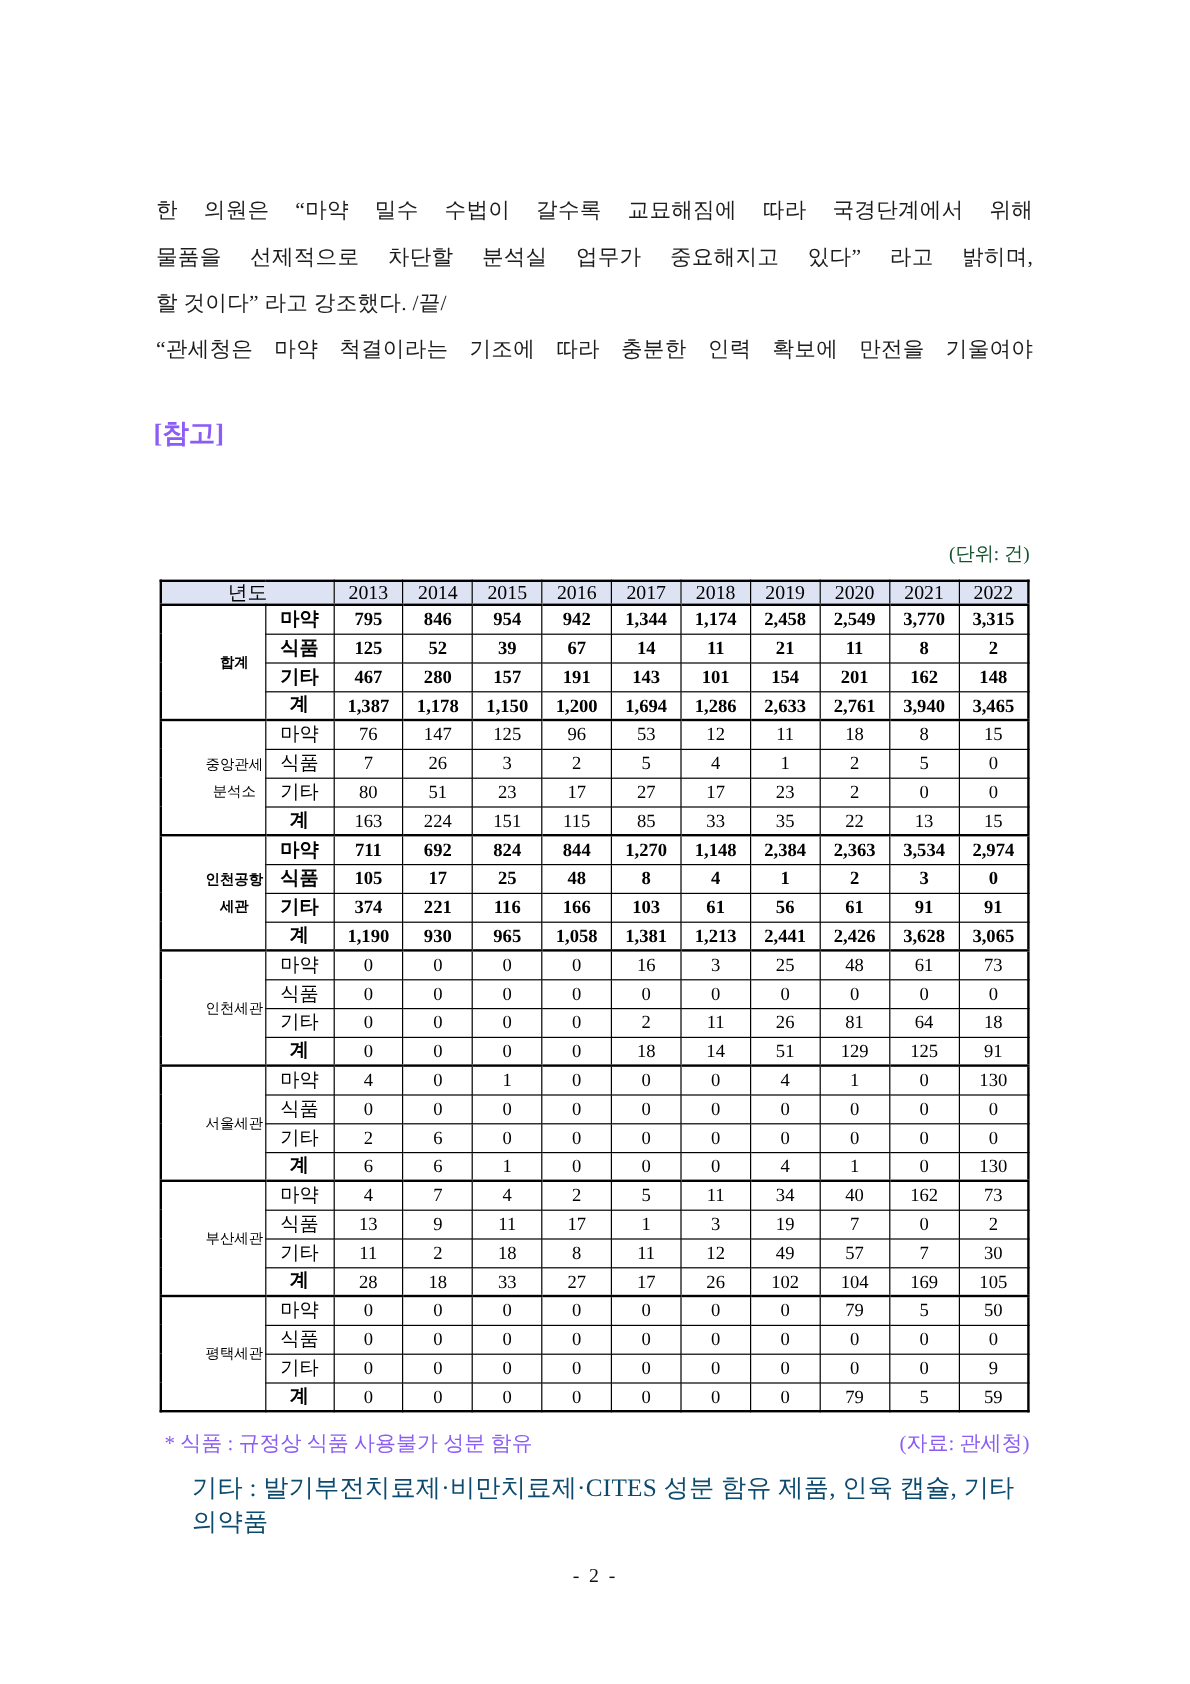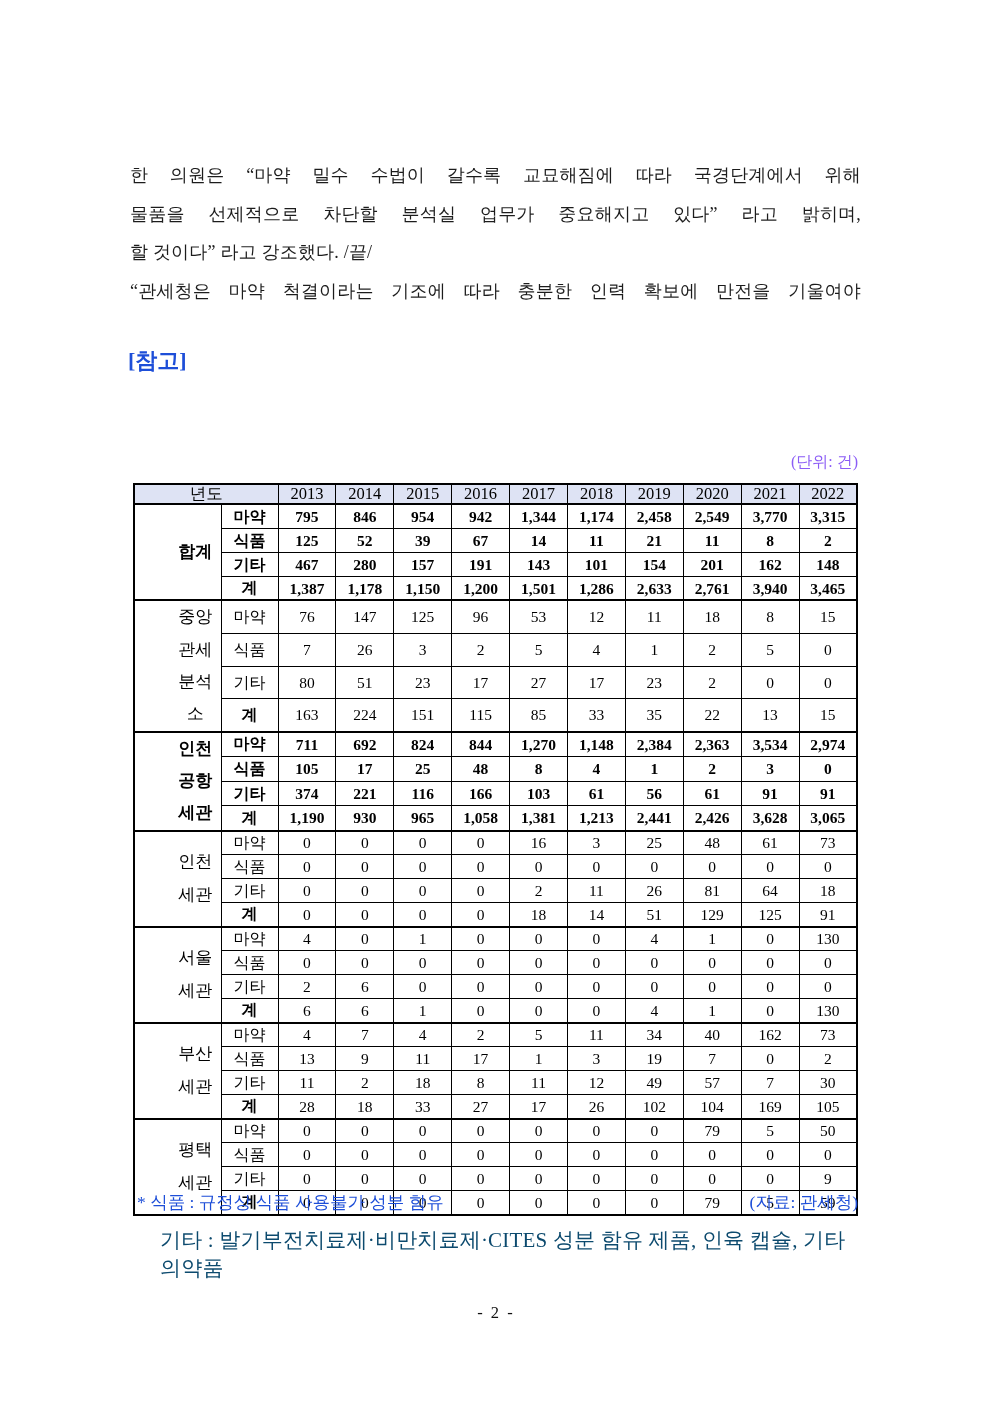--- a/index.html
+++ b/index.html
@@ -10,53 +10,53 @@
     overflow:hidden; margin:0 auto;
   }
   .para { position:absolute; top:156px; left:130px; width:731px; }
   .pline {
     font-size:18px; line-height:38.5px; color:#1c1c1c;
     text-align:justify; text-align-last:justify; letter-spacing:0.2px;
   }
   .pline.last { text-align-last:left; }
   .ref {
     position:absolute; top:346px; left:128px;
-    font-size:22px; font-weight:bold; color:#1d4ed8;
+    font-size:22px; font-weight:bold; color:#8b5cf6;
   }
   .ttl {
     position:absolute; top:408px; left:0; width:992px; text-align:center;
     font-size:21.5px; font-weight:bold; letter-spacing:0.3px; color:#0a0a0a;
   }
   .unit {
     position:absolute; top:452px; left:133px; width:725px; text-align:right;
-    font-size:16px; color:#8b5cf6;
+    font-size:16px; color:#14532d;
   }
   table.dtable {
     position:absolute; top:483px; left:133px; width:725px;
     border-collapse:collapse; table-layout:fixed;
     border:2.5px solid #000;
   }
   .dtable th, .dtable td {
     border:1px solid #000; text-align:center; vertical-align:middle;
     padding:0; height:24px; font-size:15.5px; line-height:1.12; color:#000;
     overflow:hidden;
   }
   .dtable thead th {
     background:#dee3f4; height:15px; font-weight:normal; font-size:16.5px;
     border-bottom:2px solid #000;
   }
-  .dtable td.gname { font-size:17px; white-space:pre-line; line-height:1.9;padding-left:35px; }
+  .dtable td.gname { font-size:12px; white-space:pre-line; line-height:1.9;padding-left:35px; }
   .dtable td.cat  { font-size:16px; }
   .dtable tr.gfirst td { border-top:2px solid #000; }
   .dtable tr.em td { font-weight:bold; }
   .dtable td.sum { font-weight:bold; }
   .fnrow {
     position:absolute; top:1190px; left:137px; width:721px;
     display:flex; justify-content:space-between;
-    font-size:17.5px; color:#1d4ed8;gap:33px;
+    font-size:17.5px; color:#8b5cf6;gap:33px;
   }
   .fn2 {
     position:absolute; top:1226px; left:160px; width:700px;
     font-size:21px; color:#0c4a6e; letter-spacing:0.2px;
   }
   .pageno {
     position:absolute; top:1303px; left:0; width:992px; text-align:center;
     font-size:16.5px; letter-spacing:2px; color:#111;
     font-family:"Liberation Serif","DejaVu Serif",serif;
   }
@@ -148,21 +148,21 @@
           <td>201</td>
           <td>162</td>
           <td>148</td>
         </tr>
         <tr class=" em">
           <td class="cat sum">계</td>
           <td>1,387</td>
           <td>1,178</td>
           <td>1,150</td>
           <td>1,200</td>
-          <td>1,501</td>
+          <td>1,694</td>
           <td>1,286</td>
           <td>2,633</td>
           <td>2,761</td>
           <td>3,940</td>
           <td>3,465</td>
         </tr>
         <tr class="gfirst">
           <td class="gname" rowspan="4">중앙관세
 분석소</td>
           <td class="cat">마약</td>

